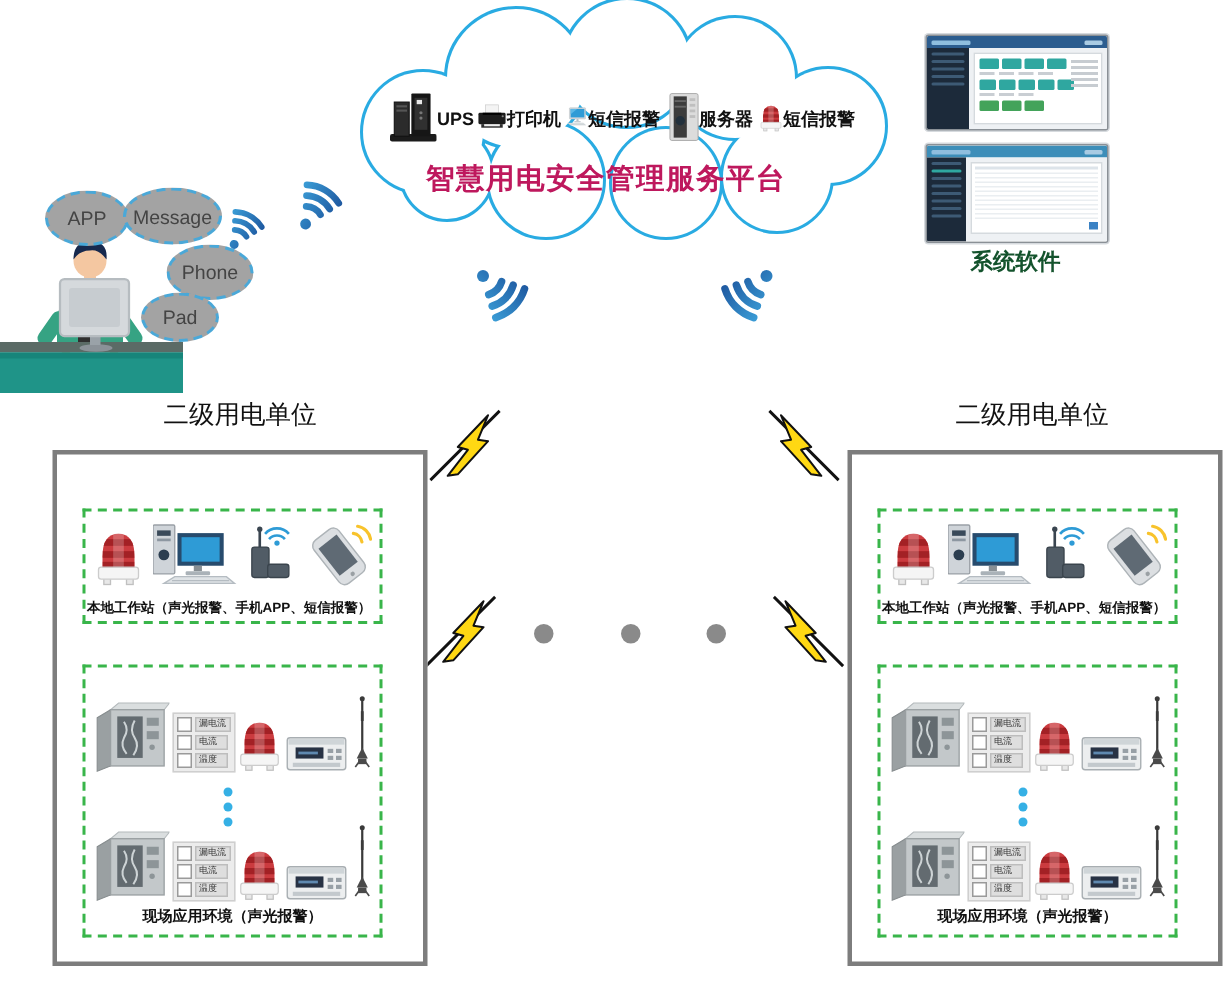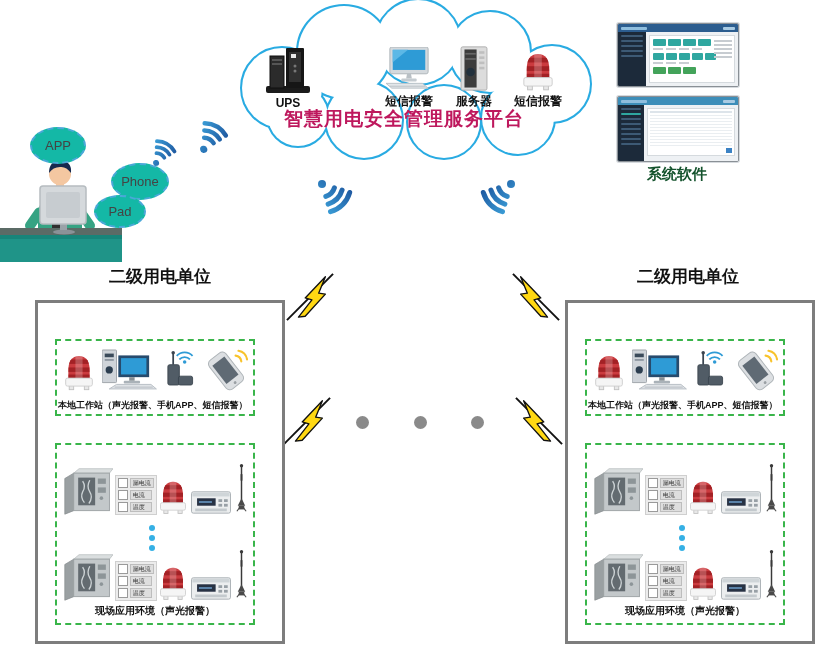--- a/index.html
+++ b/index.html
@@ -1,21 +1,21 @@
 <!DOCTYPE html>
 <html><head>
 <meta charset="utf-8">
 <style>
   html,body{margin:0;padding:0;background:#fff;}
   .canvas{position:relative;width:819px;height:654px;background:#ffffff;
     font-family:"Liberation Sans","DejaVu Sans",sans-serif;overflow:hidden;}
   .abs{position:absolute;}
 
   
-  .cloud-dev{position:absolute;display:flex;flex-direction:column;align-items:center;
+  .cloud-dev{position:absolute;display:flex;align-items:center;
     justify-content:flex-end;height:64px;top:46px;}
   .dev-label{font-size:12px;font-weight:bold;color:#111;margin-top:2px;white-space:nowrap;}
   .platform-title{position:absolute;left:278px;top:106px;width:252px;text-align:center;
     font-size:19px;font-weight:bold;color:#be185d;letter-spacing:1px;white-space:nowrap;}
 
   
   .shot{position:absolute;left:617px;width:120px;border:1px solid #8a9096;border-radius:2px;
     overflow:hidden;background:#fff;box-shadow:0 0 0 1px #d6dade;}
   .shot-titlebar{height:8px;display:flex;align-items:center;justify-content:space-between;padding:0 3px;}
   .tb-text{width:26px;height:3px;background:#8fbede;border-radius:1px;}
@@ -38,25 +38,25 @@
     display:flex;flex-direction:column;gap:2px;}
   .t-head{height:4px;background:#dde4ea;}
   .t-row{height:2px;background:#eaeef1;}
   .t-pag{margin-top:auto;display:flex;justify-content:flex-end;}
   .t-pag span{width:6px;height:5px;background:#3b82c4;display:block;}
   .software-label{position:absolute;left:617px;top:165px;width:120px;text-align:center;
     font-size:15px;font-weight:bold;color:#14532d;}
 
   
   .bubble{position:absolute;border:2px dashed #4aa8d8;border-radius:50%;display:flex;
-    align-items:center;justify-content:center;font-size:13px;color:#444;background:#14b8a6;}
+    align-items:center;justify-content:center;font-size:13px;color:#444;background:#a3a3a3;}
 
   
   .unit-title{position:absolute;top:265px;width:250px;text-align:center;
-    font-size:17px;font-weight:bold;color:#111;}
+    font-size:17px;font-weight:normal;color:#111;}
   .unit-box{position:absolute;top:300px;width:244px;height:338px;border:3px solid #7d7d7d;background:#fff;}
   .ws-zone{position:absolute;left:17px;top:36px;width:196px;height:73px;border:2px dashed #39b54a;}
   .ws-icons{position:absolute;top:4px;left:0;right:0;height:46px;display:flex;
     align-items:flex-end;justify-content:center;gap:7px;}
   .ws-label{position:absolute;bottom:2px;left:1px;right:1px;
     font-size:9px;font-weight:bold;color:#111;white-space:nowrap;}
   .field-zone{position:absolute;left:17px;top:140px;width:196px;height:178px;border:2px dashed #39b54a;}
   .field-row{position:absolute;left:6px;right:5px;height:56px;display:flex;
     align-items:flex-end;justify-content:space-between;}
   .field-row.r1{top:14px;} .field-row.r2{top:100px;}
@@ -254,20 +254,26 @@
       <circle cx="76" cy="120" r="30"></circle>
     </g>
   </svg>
 
   <div class="cloud-dev" style="left:260px;width:56px">
     <svg width="44" height="48" viewBox="0 0 44 48">
         <use href="#sym-ups"></use>
       </svg>
     <div class="dev-label">UPS</div>
   </div>
+  <div class="cloud-dev" style="left:318px;width:56px">
+    <svg width="40" height="36" viewBox="0 0 42 38">
+        <use href="#sym-printer"></use>
+      </svg>
+    <div class="dev-label">打印机</div>
+  </div>
   <div class="cloud-dev" style="left:378px;width:62px">
     <svg width="50" height="44" viewBox="0 0 52 46">
         <use href="#sym-workstation"></use>
       </svg>
     <div class="dev-label">短信报警</div>
   </div>
   <div class="cloud-dev" style="left:446px;width:56px">
     <svg width="30" height="50" viewBox="0 0 32 52">
         <use href="#sym-server"></use>
       </svg>
@@ -400,20 +406,23 @@
     <rect x="0" y="77" width="122" height="4" fill="#17857a"></rect>
     <ellipse cx="64" cy="74" rx="11" ry="2.5" fill="#8b9298"></ellipse>
     <rect x="60" y="64" width="7" height="8" fill="#9aa2a8"></rect>
     <rect x="40" y="28" width="46" height="38" rx="3" fill="#d5d9dc" stroke="#b6bcc0" stroke-width="1.5"></rect>
     <rect x="46" y="34" width="34" height="26" rx="2" fill="#c7ccd0"></rect>
   </svg>
 
   <div class="bubble" style="left:30px;top:127px;width:52px;height:33px">
       <span>APP</span>
     </div>
+  <div class="bubble" style="left:82px;top:125px;width:62px;height:34px">
+      <span>Message</span>
+    </div>
   <div class="bubble" style="left:111px;top:163px;width:54px;height:33px">
       <span>Phone</span>
     </div>
   <div class="bubble" style="left:94px;top:195px;width:48px;height:29px">
       <span>Pad</span>
     </div>
 
   <svg class="abs" style="left:148px;top:136px;transform:rotate(-15deg)" width="30" height="30" viewBox="0 0 40 40">
       <use href="#sym-wifi"></use>
     </svg>

